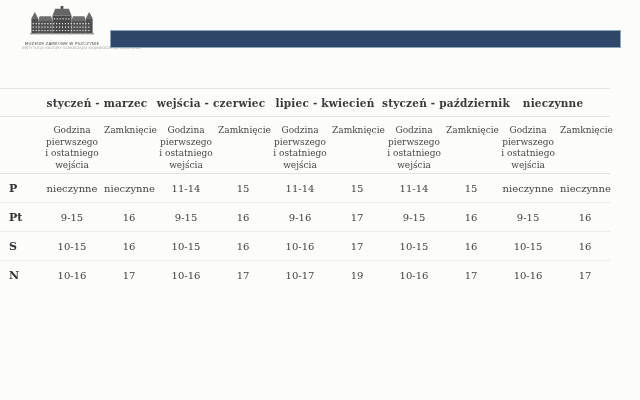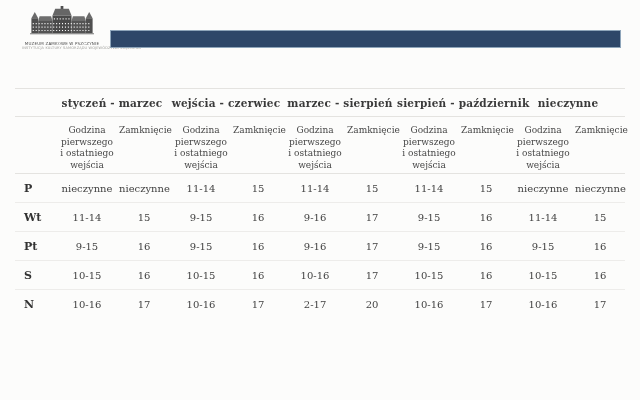--- a/index.html
+++ b/index.html
@@ -38,21 +38,21 @@
     font-size:7px;letter-spacing:.3px;color:#a0a09d;
     white-space:nowrap;line-height:1.3;
     font-family:"DejaVu Sans","Liberation Sans",sans-serif;
   }
   .banner{
     position:absolute;left:110px;top:30px;width:511px;height:18px;
     background:var(--banner);
     border:1px solid var(--banner-edge);
   }
   
-  .hours-wrap{position:absolute;left:15px;top:88px;width:610px;}
+  .hours-wrap{position:absolute;left:0;top:88px;width:610px;}
   table{
     width:610px;border-collapse:collapse;table-layout:fixed;
     border-top:1px solid var(--rule);
   }
   col.c-day{width:40px;}
   col.c-entry{width:64px;}
   col.c-close{width:50px;}
   thead tr.months th{
     height:28px;font-size:10.5px;font-weight:bold;
     text-align:center;vertical-align:middle;white-space:nowrap;
@@ -124,22 +124,22 @@
       <col class="c-entry">
         <col class="c-close">
       <col class="c-entry">
         <col class="c-close">
     </colgroup>
     <thead>
       <tr class="months">
         <th></th>
         <th colspan="2">styczeń - marzec</th>
         <th colspan="2">wejścia - czerwiec</th>
-        <th colspan="2">marzec - sierpień</th>
-        <th colspan="2">sierpień - październik</th>
+        <th colspan="2">lipiec - kwiecień</th>
+        <th colspan="2">styczeń - październik</th>
         <th colspan="2">nieczynne</th>
       </tr>
       <tr class="subs">
         <th></th>
         <th><span class="wrap">Godzina pierwszego i ostatniego wejścia</span></th>
         <th>Zamknięcie</th>
         <th><span class="wrap">Godzina pierwszego i ostatniego wejścia</span></th>
         <th>Zamknięcie</th>
         <th><span class="wrap">Godzina pierwszego i ostatniego wejścia</span></th>
         <th>Zamknięcie</th>
@@ -157,42 +157,29 @@
           <td>11-14</td>
           <td>15</td>
           <td>11-14</td>
           <td>15</td>
           <td>11-14</td>
           <td>15</td>
           <td>nieczynne</td>
           <td>nieczynne</td>
         </tr>
         <tr>
-          <th>Wt</th>
-          <td>11-14</td>
-          <td>15</td>
+          <th>Pt</th>
+          <td>9-15</td>
+          <td>16</td>
           <td>9-15</td>
           <td>16</td>
           <td>9-16</td>
           <td>17</td>
           <td>9-15</td>
           <td>16</td>
-          <td>11-14</td>
-          <td>15</td>
-        </tr>
-        <tr>
-          <th>Pt</th>
-          <td>9-15</td>
-          <td>16</td>
-          <td>9-15</td>
-          <td>16</td>
-          <td>9-16</td>
-          <td>17</td>
-          <td>9-15</td>
-          <td>16</td>
           <td>9-15</td>
           <td>16</td>
         </tr>
         <tr>
           <th>S</th>
           <td>10-15</td>
           <td>16</td>
           <td>10-15</td>
           <td>16</td>
           <td>10-16</td>
@@ -201,22 +188,22 @@
           <td>16</td>
           <td>10-15</td>
           <td>16</td>
         </tr>
         <tr>
           <th>N</th>
           <td>10-16</td>
           <td>17</td>
           <td>10-16</td>
           <td>17</td>
-          <td>2-17</td>
-          <td>20</td>
+          <td>10-17</td>
+          <td>19</td>
           <td>10-16</td>
           <td>17</td>
           <td>10-16</td>
           <td>17</td>
         </tr>
       </tbody>
   </table>
 </div>
 
 </body></html>

